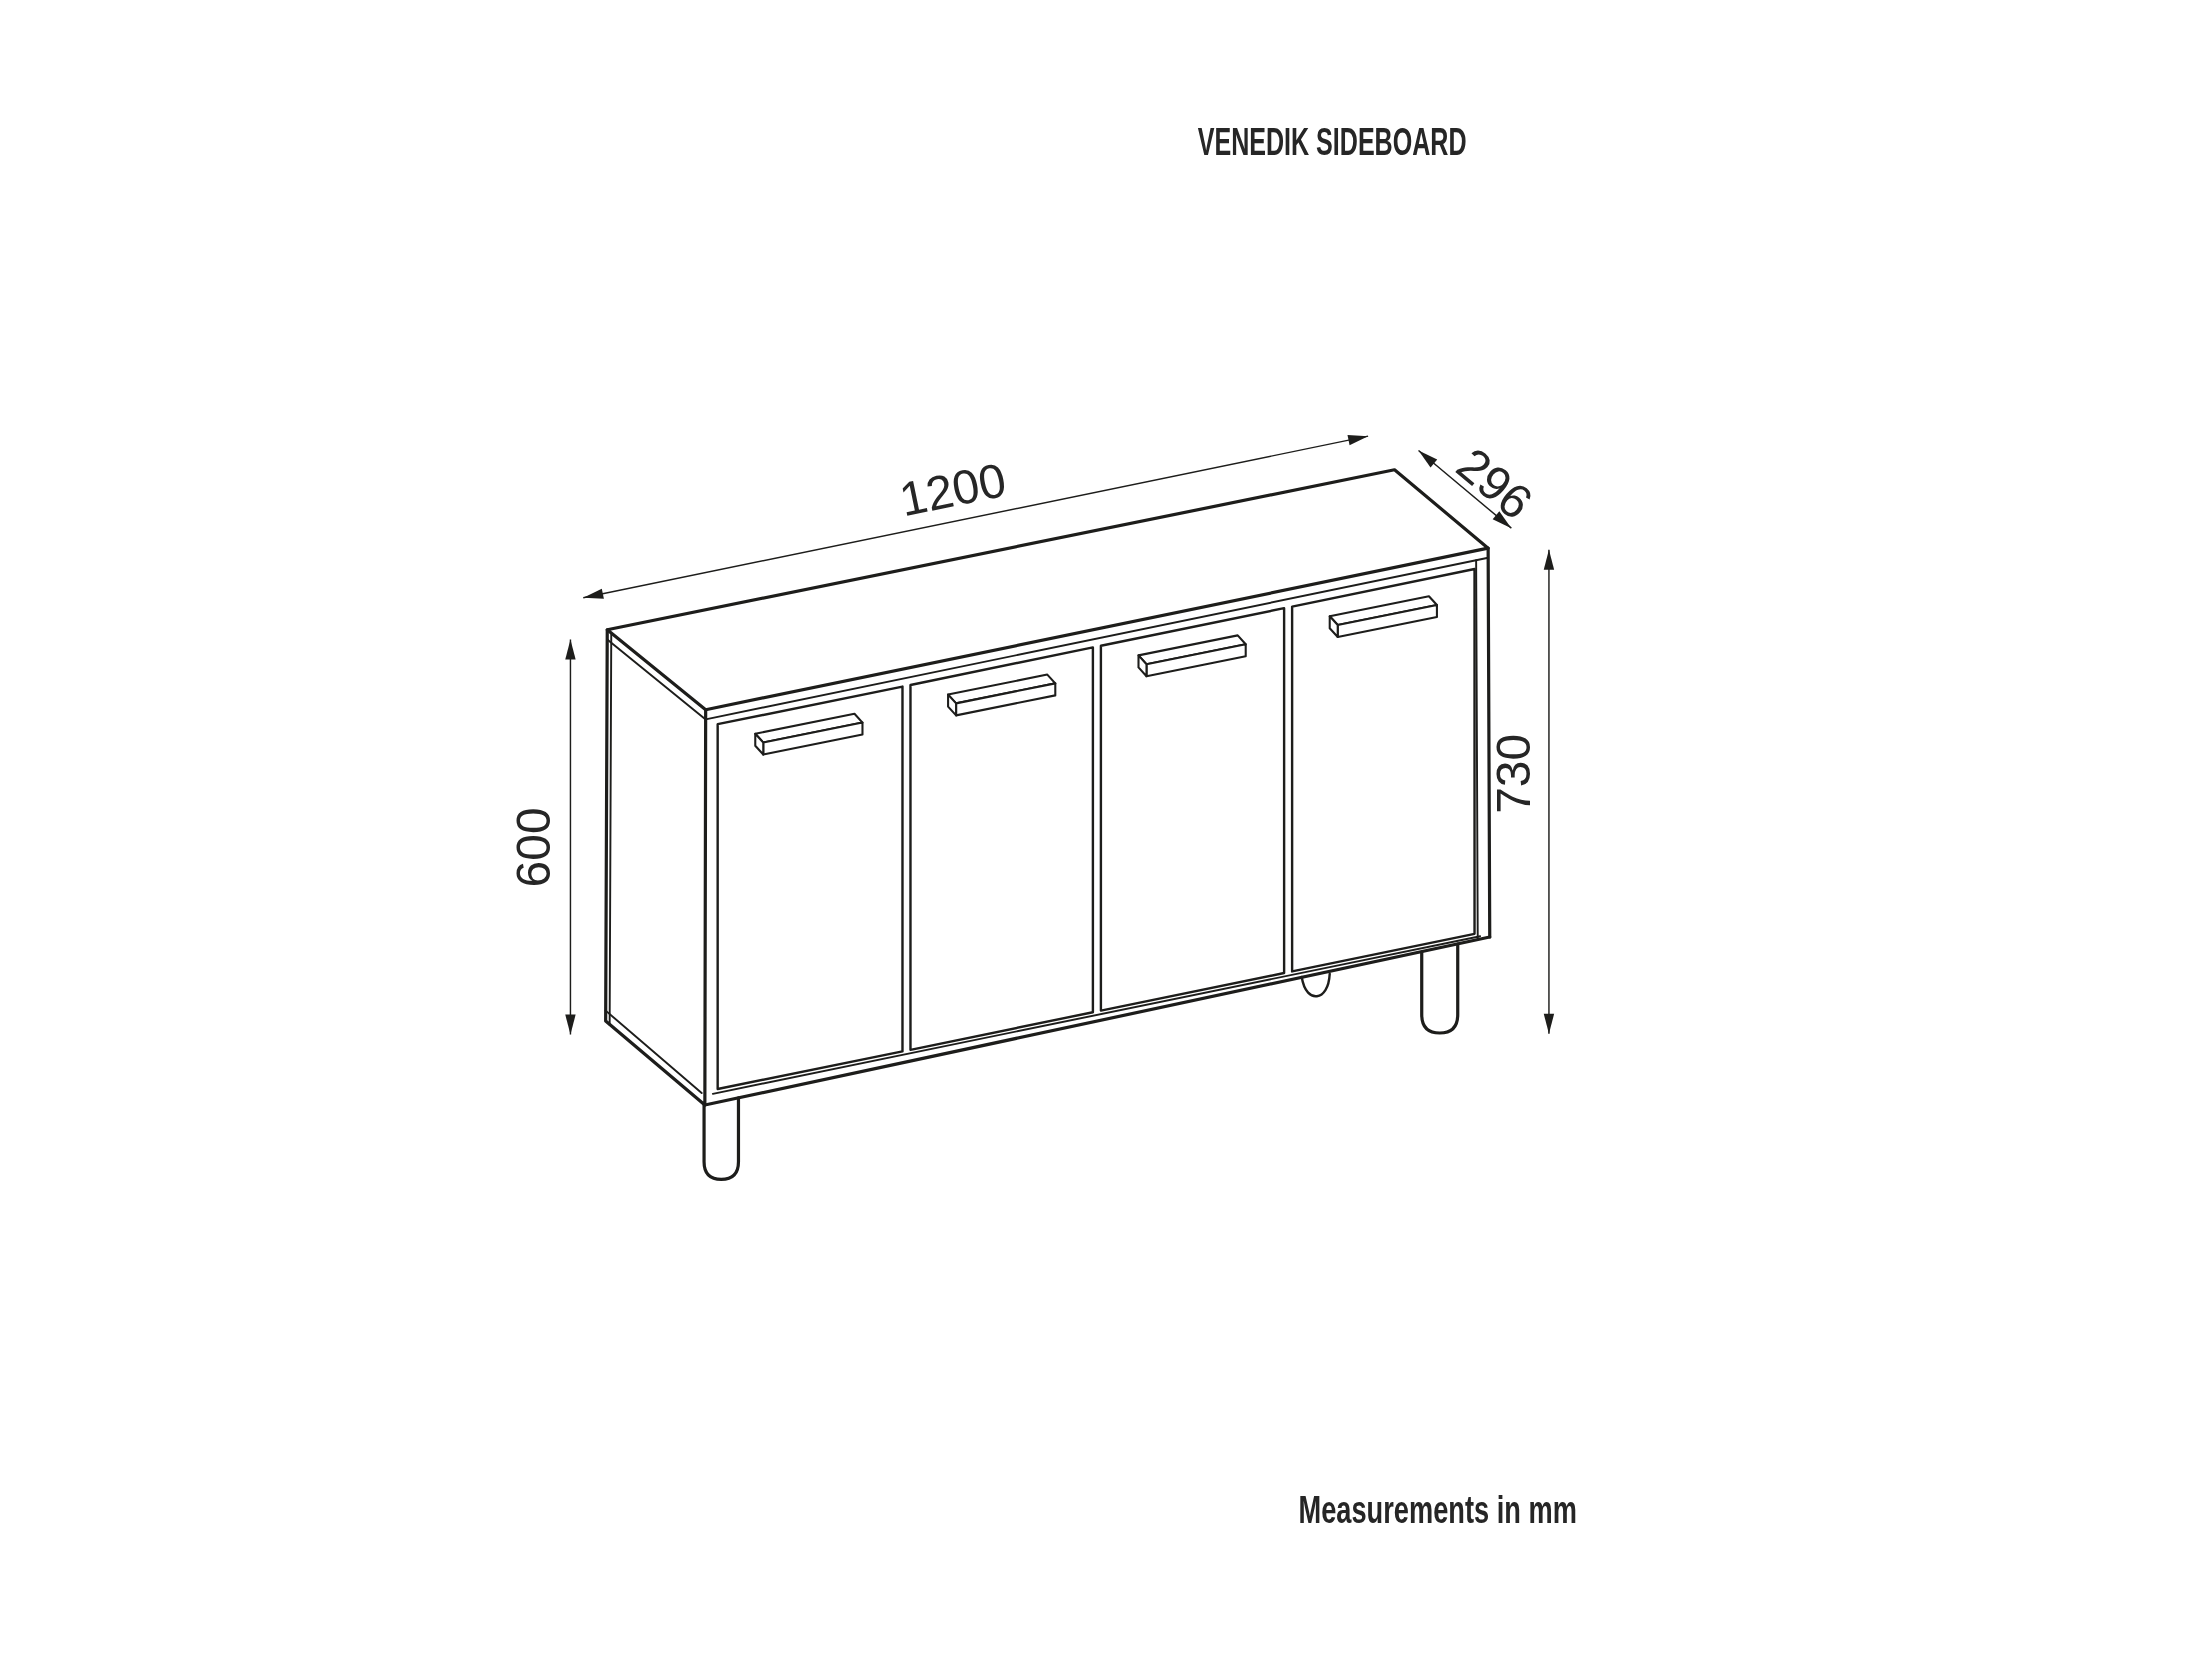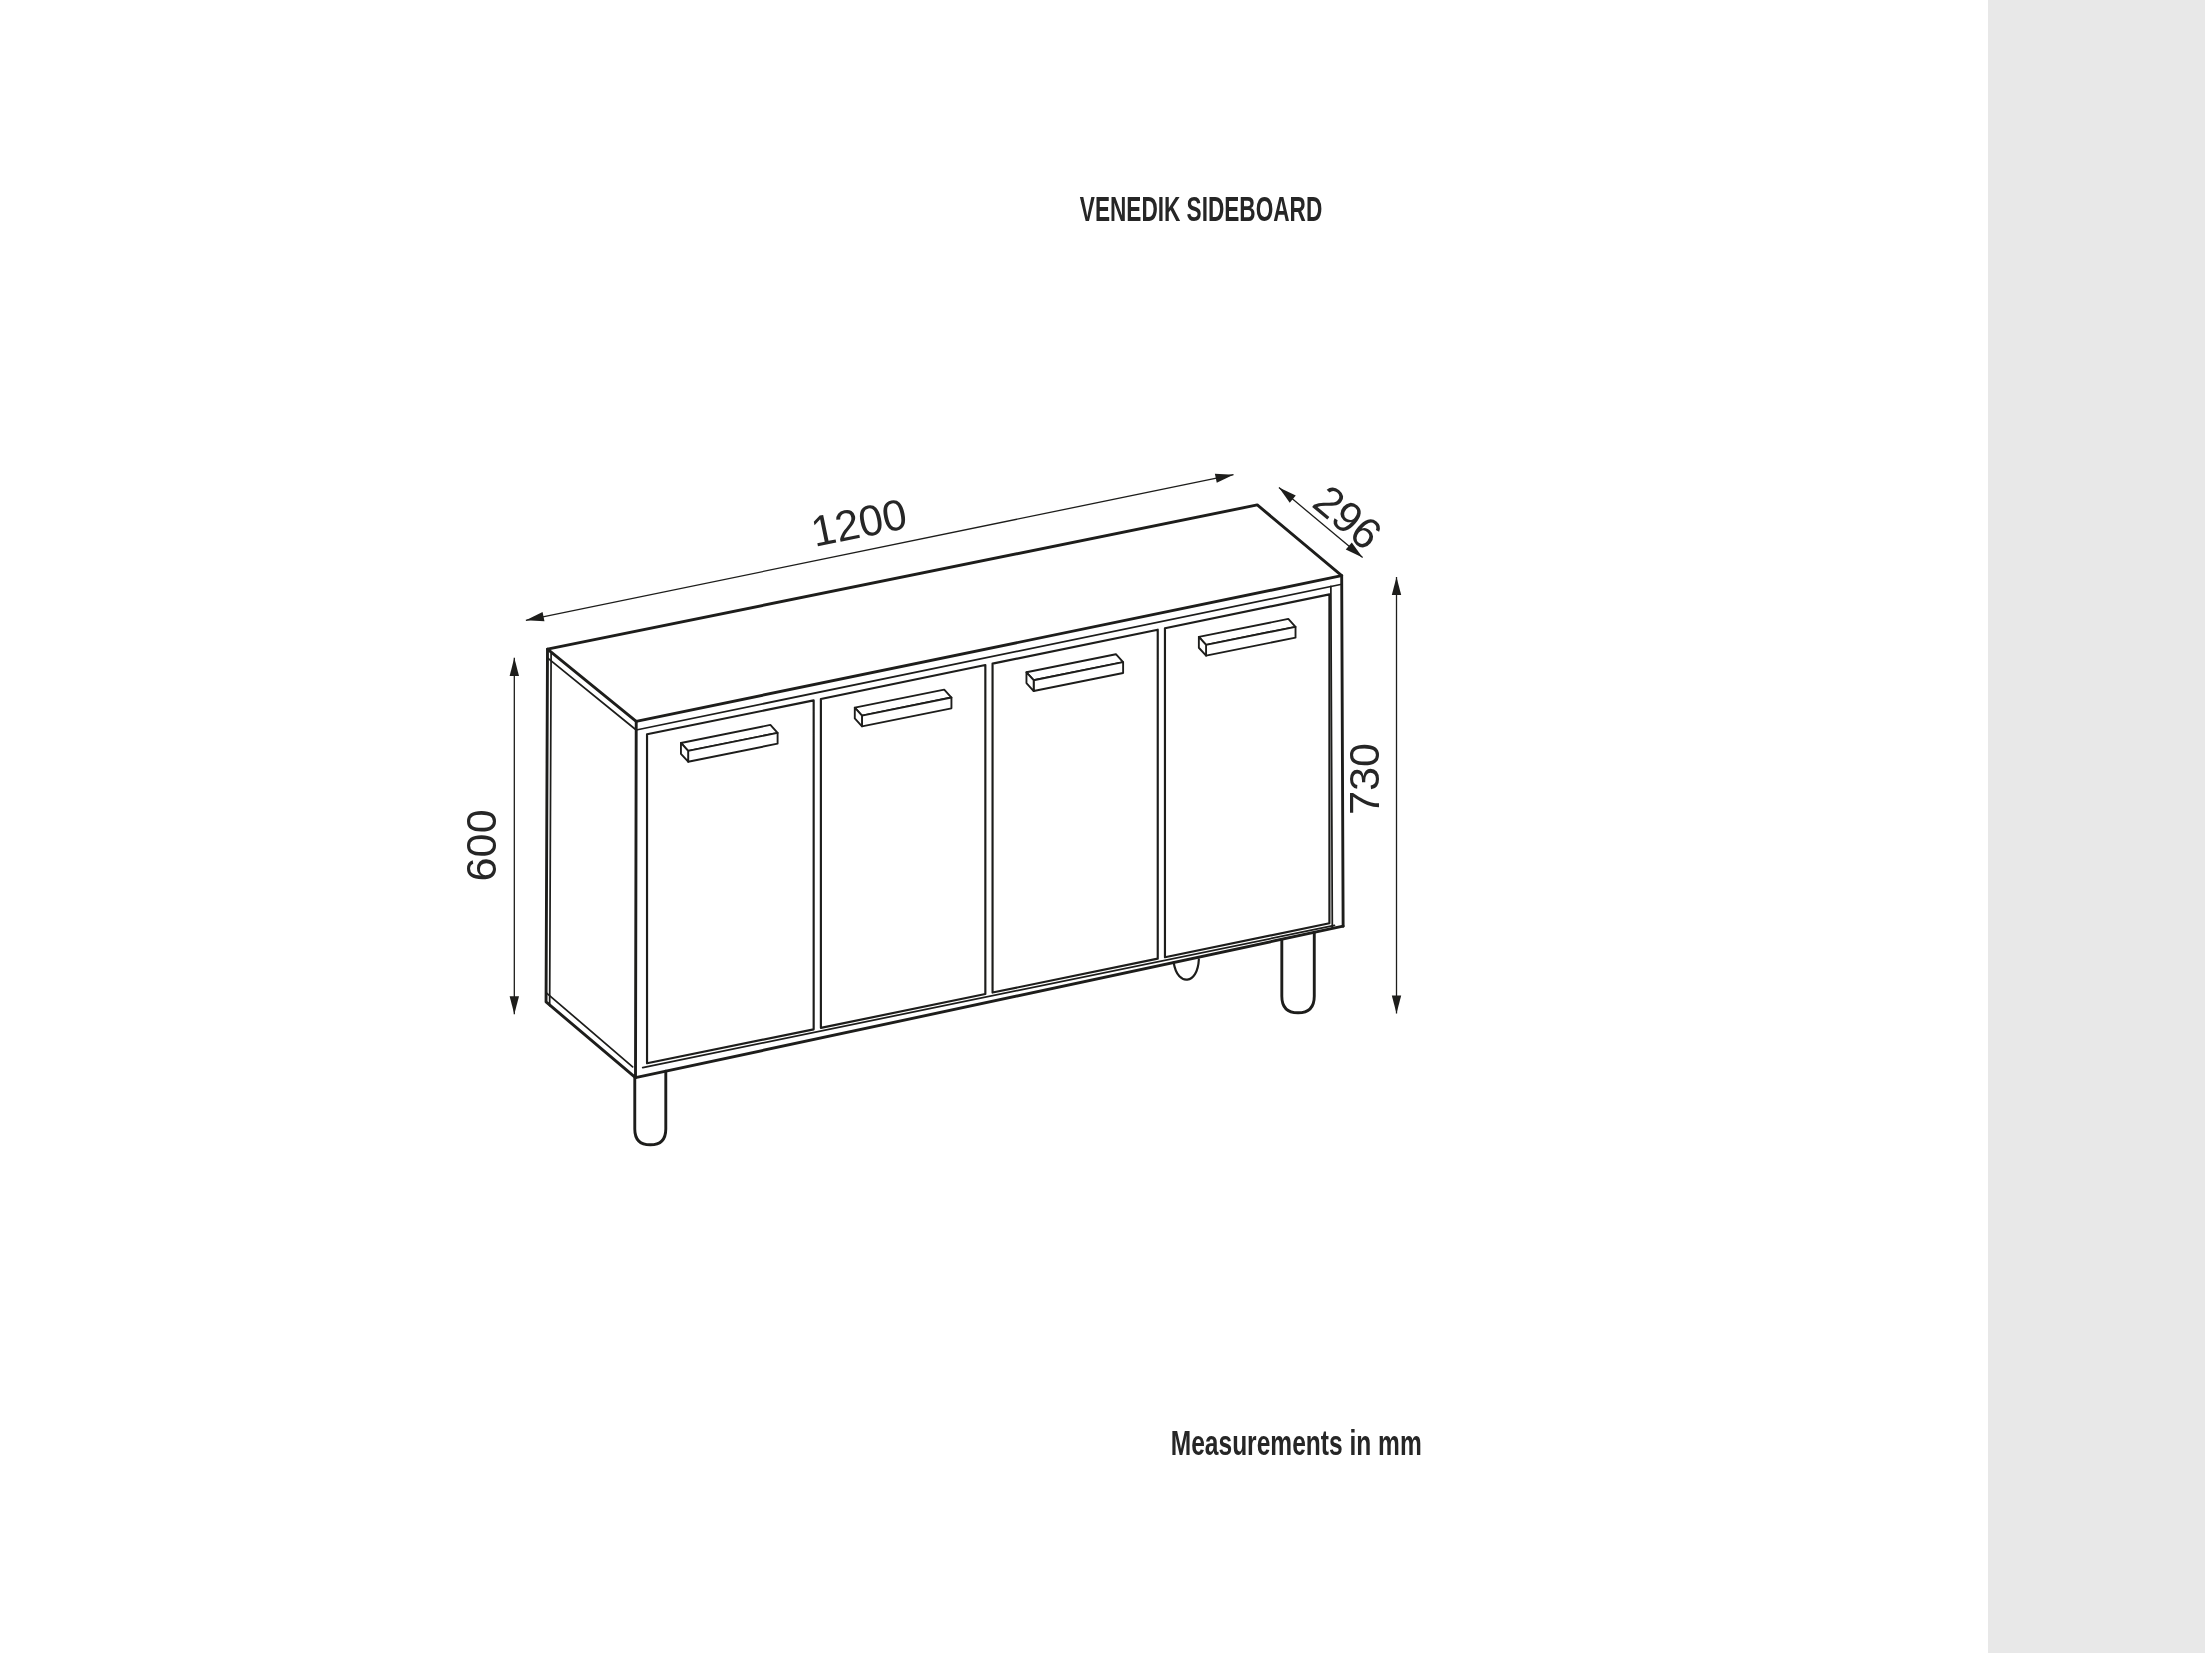--- a/index.html
+++ b/index.html
@@ -3,21 +3,21 @@
 <meta charset="utf-8">
 <style>
   :root{
     --bg: #ffffff;
     --line: #1d1d1b;
     --text: #262626;
   }
   html,body{margin:0;padding:0;background:#e8e8e8;}
   .stage{
     position:relative;
-    width:1988px;
+    width:2205px;
     height:1654px;
     background:var(--bg);
     overflow:hidden;
     font-family:"Liberation Sans", sans-serif;
   }
   svg{display:block;width:100%;height:100%;color:var(--line);}
   .edge      {fill:none;stroke:currentColor;stroke-width:4;stroke-linecap:round;stroke-linejoin:round;}
   .edge-med  {fill:none;stroke:currentColor;stroke-width:3;stroke-linecap:round;stroke-linejoin:round;}
   .edge-thin {fill:none;stroke:currentColor;stroke-width:2.4;stroke-linecap:round;stroke-linejoin:round;}
   .door      {fill:#ffffff;stroke:currentColor;stroke-width:3;stroke-linejoin:round;}

